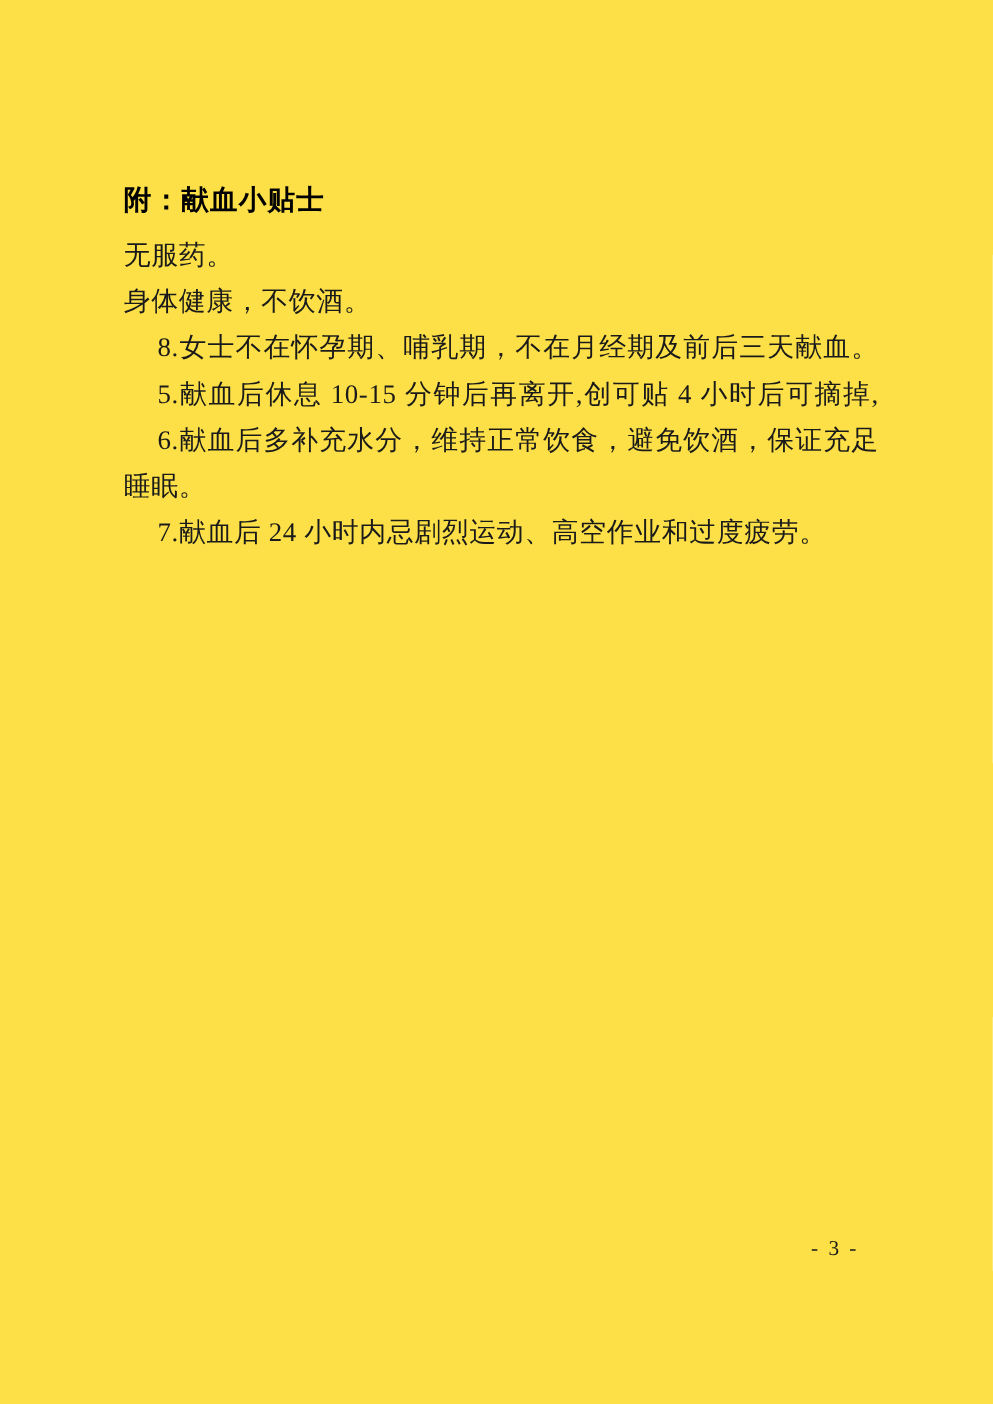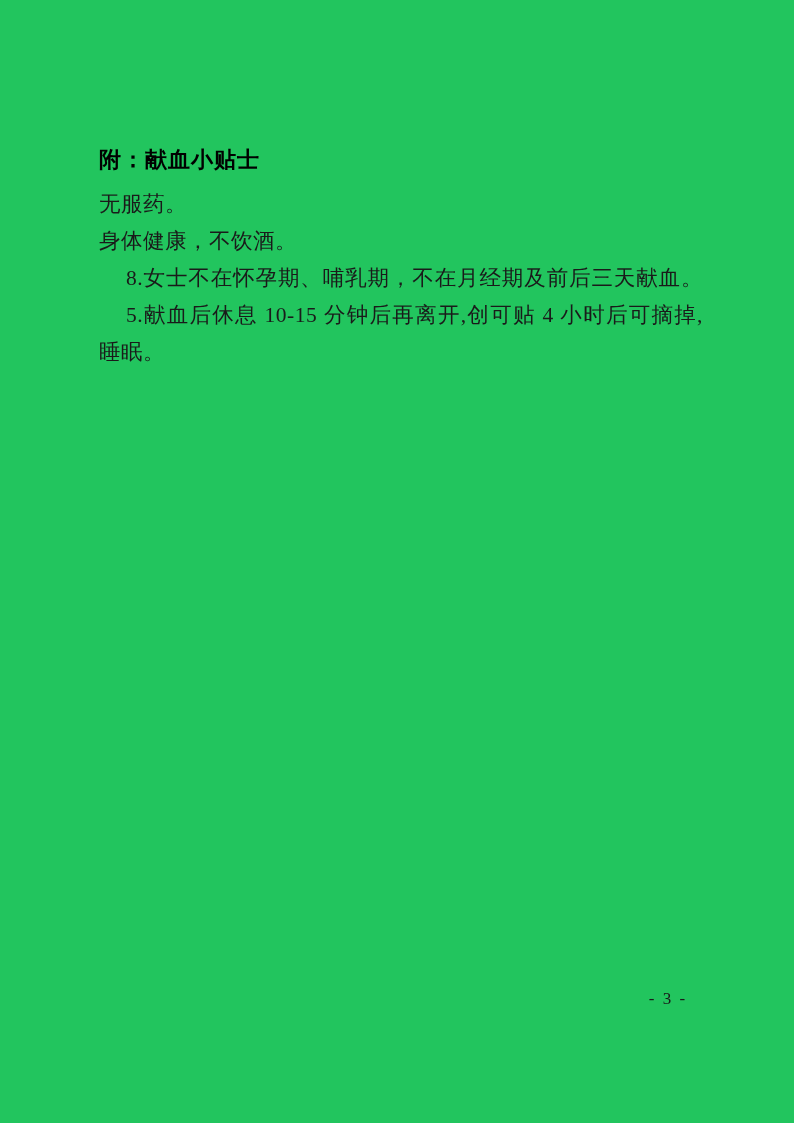--- a/index.html
+++ b/index.html
@@ -11,21 +11,21 @@
     height: 1123px;
     position: relative;
     background: #ffffff;
     overflow: hidden;
   }
   .page {
     position: absolute;
     left: 0; top: 0;
     width: 794px;
     height: 1123px;
-    background: #22c55e;
+    background: #fde047;
   }
   .content {
     position: absolute;
     left: 99px;
     top: 146px;
     width: 604px;
   }
   .doc-title {
     margin: 0 0 12px 0;
     font-family: "Liberation Sans", "DejaVu Sans", sans-serif;
@@ -76,20 +76,22 @@
 
     <div class="line">无服药。</div>
 
 
     <div class="line">身体健康，不饮酒。</div>
 
     <div class="line indent fill">8.女士不在怀孕期、哺乳期，不在月经期及前后三天献血。</div>
 
     <div class="line indent fill">5.献血后休息 10-15 分钟后再离开,创可贴 4 小时后可摘掉,</div>
 
+    <div class="line indent fill">6.献血后多补充水分，维持正常饮食，避免饮酒，保证充足</div>
     <div class="line">睡眠。</div>
 
+    <div class="line indent">7.献血后 24 小时内忌剧烈运动、高空作业和过度疲劳。</div>
 
   </div>
 
   <div class="footer-page-number">- 3 -</div>
 
 </div>
 
 </body></html>

